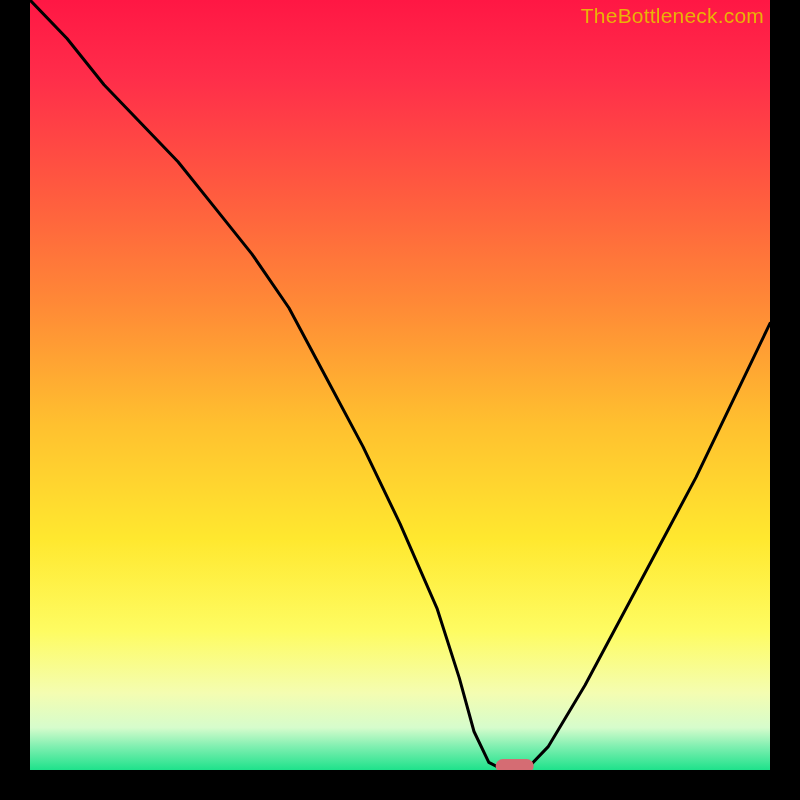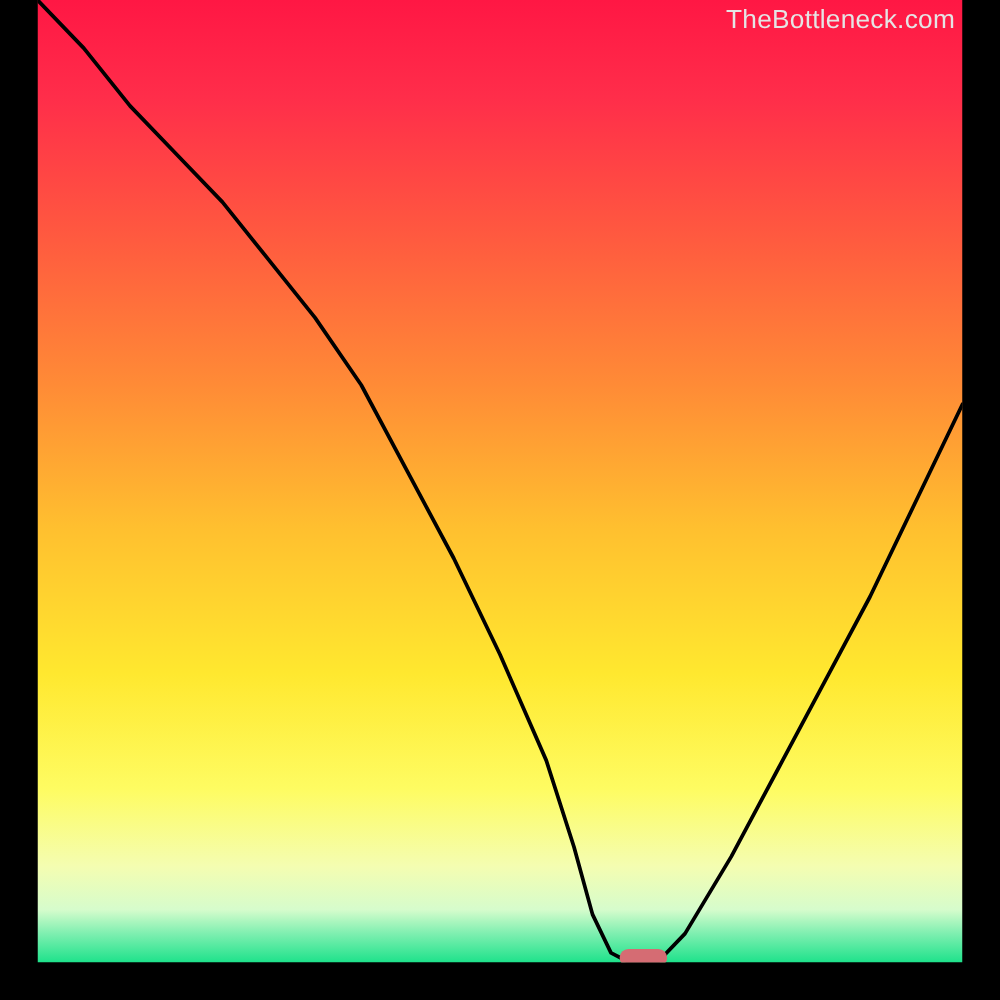--- a/index.html
+++ b/index.html
@@ -22,21 +22,21 @@
     border-bottom: 30px solid #000;
     border-top: 0px solid #000;
   }
   .watermark {
     position: absolute;
     top: 4px;
     right: 36px;
     font-family: Arial, Helvetica, sans-serif;
     font-size: 21px;
     font-weight: 500;
-    color: #e5e5e5;
+    color: #eab308;
     letter-spacing: 0.2px;
   }
 </style>
 </head>
 <body>
 
 <div class="frame">
   <svg width="740" height="770" viewBox="0 0 740 770">
     <defs>
       <linearGradient id="bg-grad" x1="0" y1="0" x2="0" y2="1">

